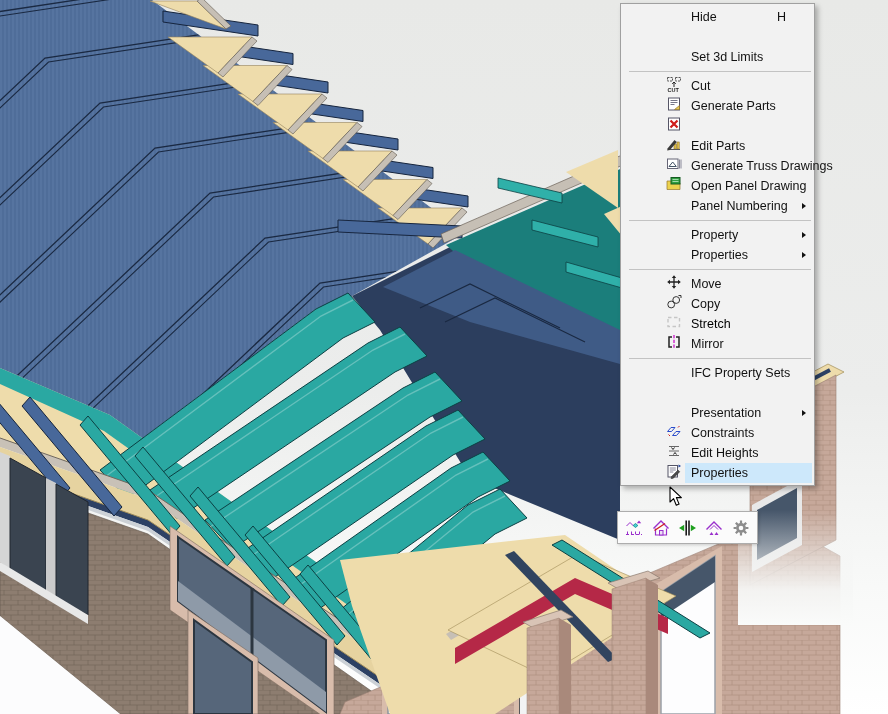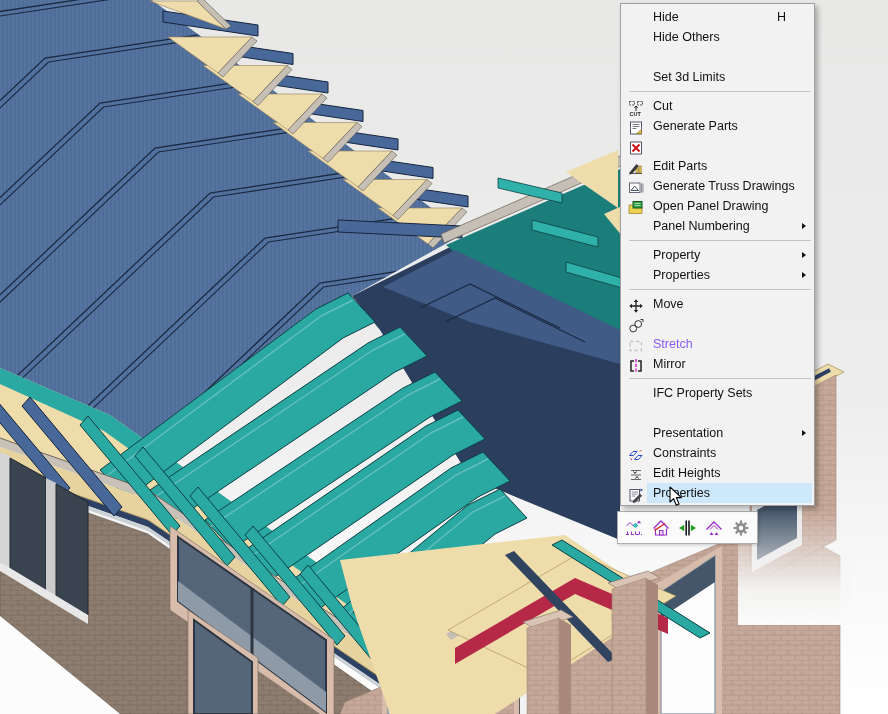--- a/index.html
+++ b/index.html
@@ -23,26 +23,26 @@
   
   #menu{
     position:absolute;left:620px;top:3px;width:195px;z-index:10;
     background:var(--c-menu-bg,#f2f2f2);
     border:1px solid #a0a0a0;box-sizing:border-box;
     box-shadow:3px 3px 5px rgba(0,0,0,.28);
     padding:3px 0 2px 0;
     font-size:12.5px;color:#111;
     user-select:none;
   }
-  .mi{height:20px;display:flex;align-items:flex-end;}
+  .mi{height:20px;display:flex;align-items:flex-start;padding-left:38px;}
   .mi-icon{width:16px;height:16px;margin:0 3px 0 7px;flex:0 0 16px;display:flex;align-items:center;justify-content:center;}
   .mi-body{flex:1;display:flex;align-items:center;height:20px;margin-right:2px;padding-left:6px;}
   .mi-body.hl{background:var(--c-menu-hl,#cde8fb);}
   .mi-label{flex:1;white-space:nowrap;line-height:20px;}
-  .mi.disabled .mi-label{color:#8b5cf6;}
+  .mi.disabled .mi-label{color:#000000;}
   .mi.disabled .mi-icon{opacity:.55;filter:grayscale(1);}
   .mi-short{margin-right:16px;line-height:20px;}
   .mi-arrow{width:10px;flex:0 0 10px;display:flex;align-items:center;}
   .mi-arrow span{width:0;height:0;border-left:4px solid #111;border-top:3.5px solid transparent;border-bottom:3.5px solid transparent;}
   .mi-sep{height:1px;background:#c3c3c3;margin:4px 3px 4px 8px;}
   
   #minibar{
     position:absolute;left:617px;top:511px;width:141px;height:33px;z-index:9;
     background:#fbfbfb;border:1px solid #adadad;box-sizing:border-box;
     display:flex;align-items:center;justify-content:space-around;padding:0 3px;
@@ -275,27 +275,20 @@
     <div class="mi">
       <span class="mi-icon"></span>
       <div class="mi-body">
         <span class="mi-label">Hide</span>
         <span class="mi-short">H</span>
         <span class="mi-arrow"></span>
       </div>
     </div>
     <div class="mi">
       <span class="mi-icon"></span>
-      <div class="mi-body">
-        <span class="mi-label">Hide Others</span>
-        <span class="mi-arrow"></span>
-      </div>
-    </div>
-    <div class="mi">
-      <span class="mi-icon"></span>
     </div>
     <div class="mi">
       <span class="mi-icon"></span>
       <div class="mi-body">
         <span class="mi-label">Set 3d Limits</span>
         <span class="mi-arrow"></span>
       </div>
     </div>
     <div class="mi-sep"></div>
     <div class="mi">
@@ -415,20 +408,24 @@
       </div>
     </div>
     <div class="mi">
       <span class="mi-icon">
         <svg width="16" height="16" viewBox="0 0 16 16">
           <circle cx="5.2" cy="10.5" r="3.4" fill="none" stroke="#333"></circle>
           <circle cx="10.2" cy="6" r="3.4" fill="none" stroke="#333"></circle>
           <path d="M12.5 1.5h2.5v2.5" fill="none" stroke="#333"></path>
         </svg>
       </span>
+      <div class="mi-body">
+        <span class="mi-label">Copy</span>
+        <span class="mi-arrow"></span>
+      </div>
     </div>
     <div class="mi disabled">
       <span class="mi-icon">
         <svg width="16" height="16" viewBox="0 0 16 16">
           <rect x="2" y="3.5" width="11.5" height="9" fill="none" stroke="#a3a3a3" stroke-width="1.4" stroke-dasharray="3.5 2.5"></rect>
         </svg>
       </span>
       <div class="mi-body">
         <span class="mi-label">Stretch</span>
         <span class="mi-arrow"></span>

